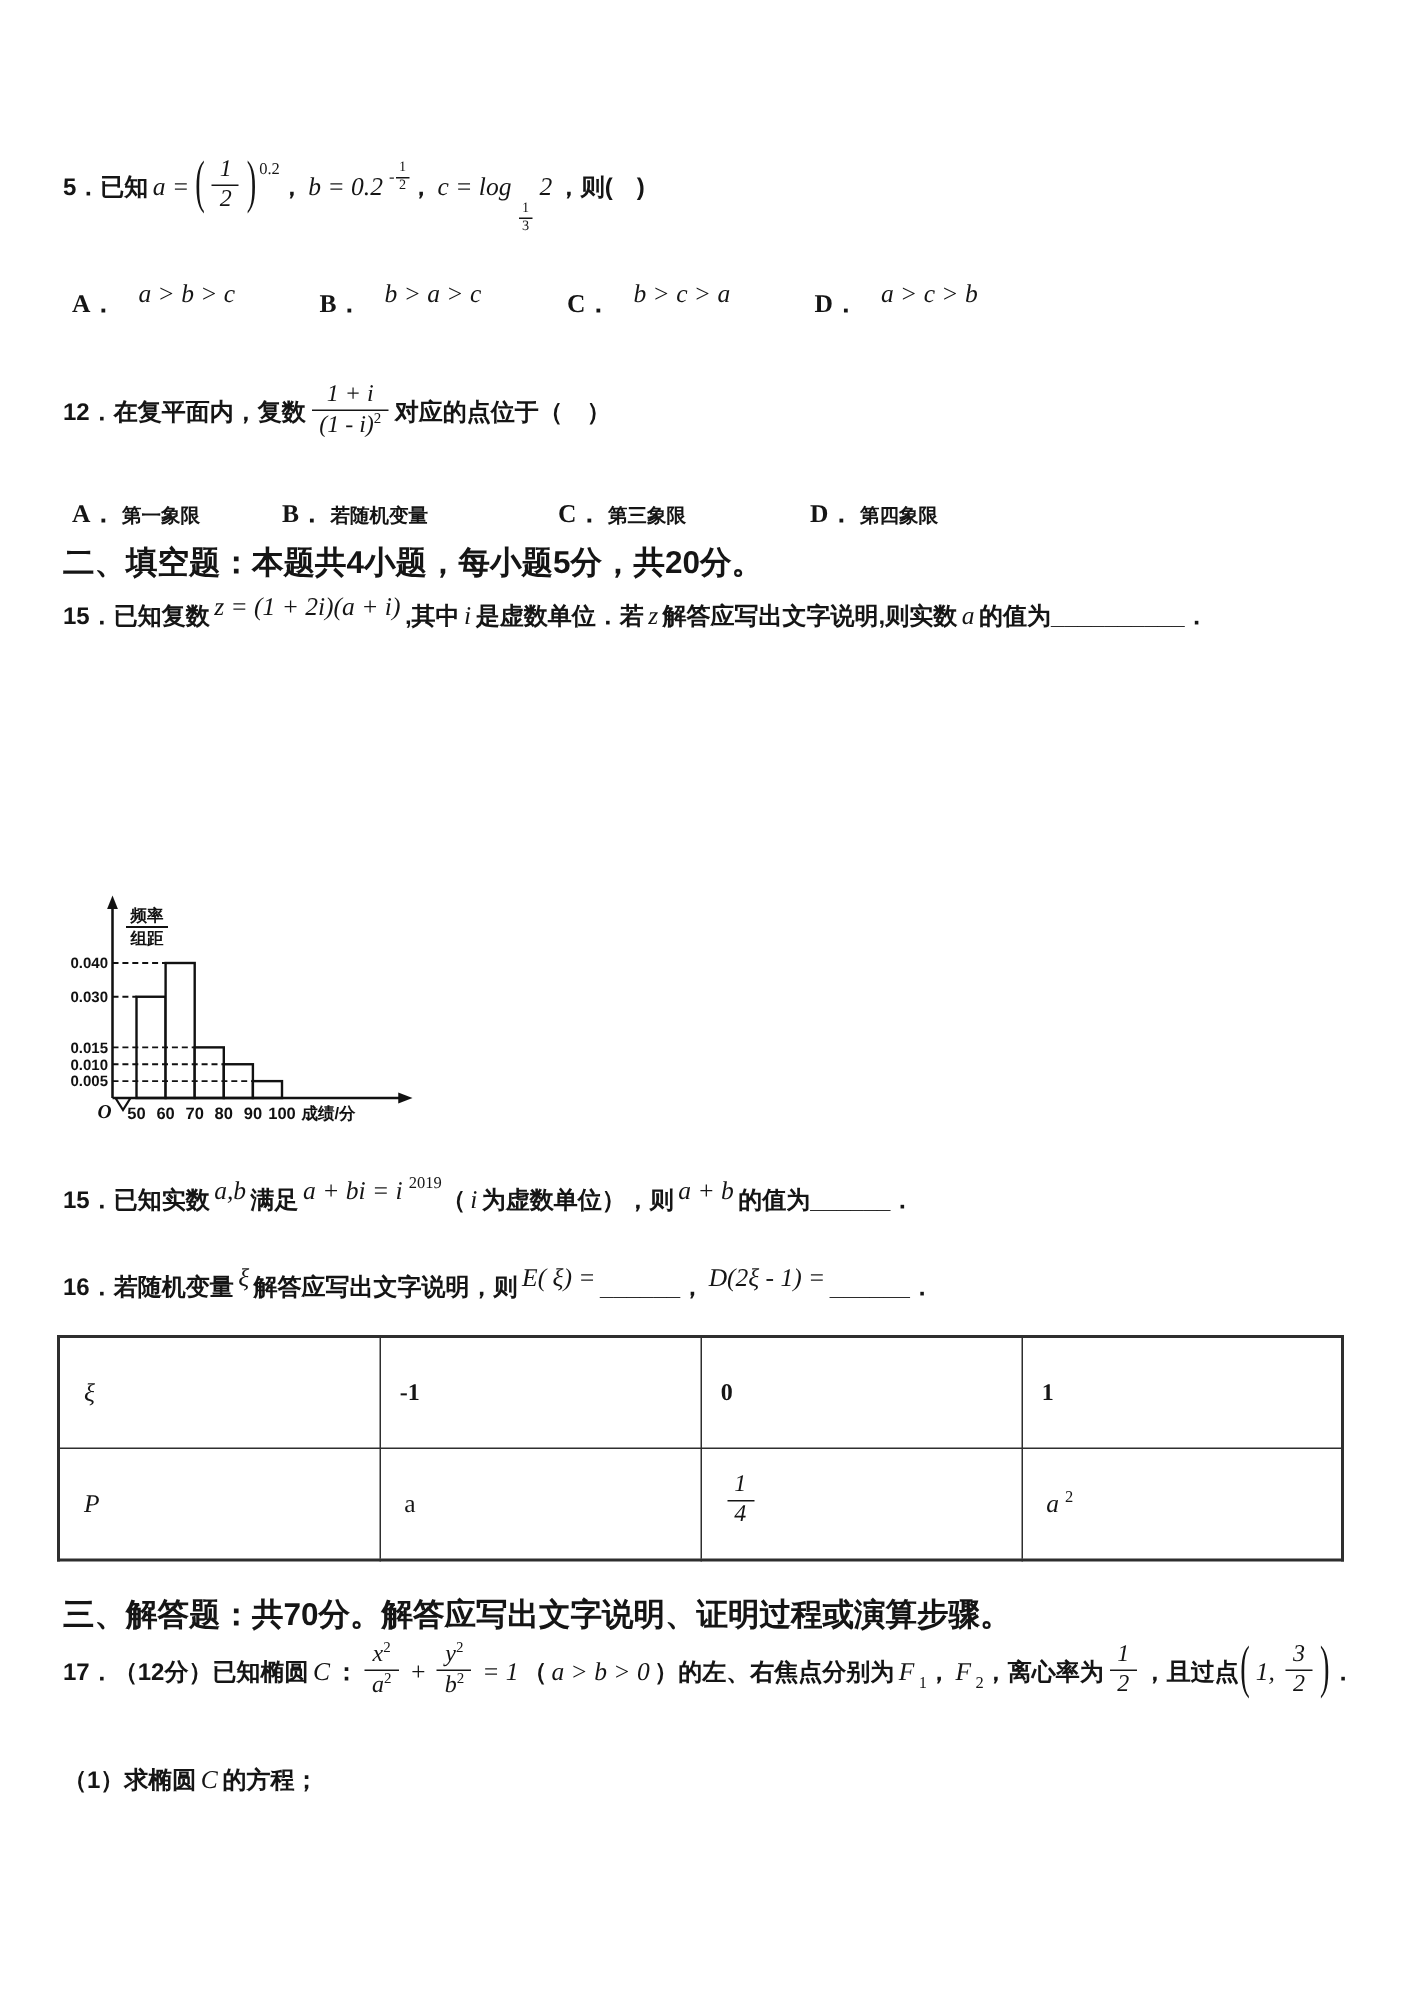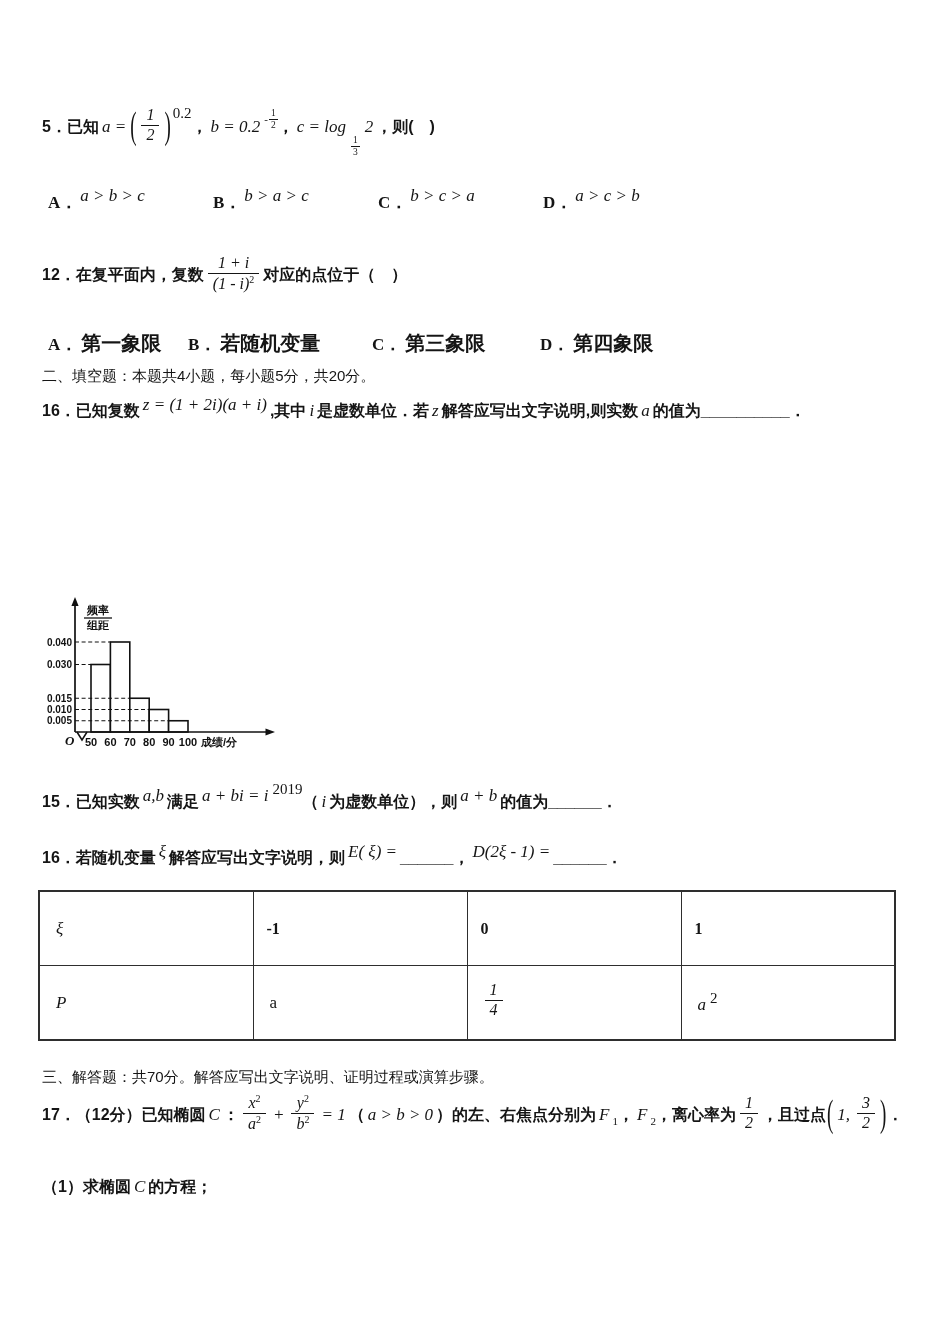--- a/index.html
+++ b/index.html
@@ -5,21 +5,21 @@
   html,body{margin:0;padding:0;}
   body{
     width:950px;height:1344px;position:relative;overflow:hidden;
     background:#ffffff;color:#151515;
     font-family:"Liberation Sans",sans-serif;
   }
   .block{position:absolute;left:42px;right:34px;line-height:30px;white-space:nowrap;}
   
   .seg-t{font-family:"Liberation Sans",sans-serif;font-weight:600;font-size:16px;}
   .seg-m{font-family:"Liberation Serif",serif;font-style:italic;font-size:17px;padding:0 3px;}
-  .msup{font-family:"Liberation Serif",serif;font-size:15px;vertical-align:7px;padding-left:1px;}
+  .msup{font-family:"Liberation Serif",serif;font-size:11px;vertical-align:7px;padding-left:1px;}
   .msub{font-family:"Liberation Serif",serif;font-size:11px;vertical-align:-5px;}
   .bigp{display:inline-block;font-family:"Liberation Serif",serif;font-size:19px;font-style:normal;
         transform:scaleY(2.05);vertical-align:middle;margin:0 1px;position:relative;top:-2px;}
   .frac{display:inline-block;vertical-align:middle;text-align:center;
         font-family:"Liberation Serif",serif;font-style:italic;margin:0 4px;position:relative;top:-2px;}
   .frac .num,.frac .den{display:block;font-size:16px;line-height:1.18;padding:0 5px;}
   .frac .den{border-top:1.5px solid #151515;}
   .frac sup{font-size:10px;font-style:normal;}
   .supfrac-wrap{display:inline-flex;align-items:center;vertical-align:9px;
         font-family:"Liberation Serif",serif;margin-left:1px;}
@@ -31,23 +31,23 @@
   .sfd{border-top:1px solid #151515;}
   .up6{position:relative;top:-6px;}
   .raised{position:relative;top:-14px;font-style:normal;}
   .hi{vertical-align:14px;}
   .upright{font-style:normal;}
   .cellnum{font-family:"Liberation Serif",serif;font-weight:700;font-size:16px;}
   
   .optrow{height:40px;}
   .opt{position:absolute;top:0;white-space:nowrap;}
   .opt-letter{font-family:"Liberation Serif",serif;font-weight:700;font-size:17px;}
-  .opt-frac{position:relative;top:-7px;margin-left:0;}
-  .opt-text{font-family:"Liberation Sans",sans-serif;font-weight:600;font-size:20px;margin-left:4px;}
-  .sec-title{font-weight:400;font-size:15px;}
+  .opt-frac{position:relative;top:-7px;margin-left:12px;}
+  .opt-text{font-family:"Liberation Sans",sans-serif;font-weight:600;font-size:13px;margin-left:4px;}
+  .sec-title{font-weight:700;font-size:21px;}
   .q14-line{line-height:22px;}
   
   table.dist{position:absolute;left:38px;top:890px;width:858px;border-collapse:collapse;table-layout:fixed;
         border:2.5px solid #2e2e2e;}
   table.dist td{border:1.7px solid #2e2e2e;height:71px;padding-left:13px;vertical-align:middle;}
   
   .chartbox{position:absolute;left:46px;top:596px;}
 </style>
 </head>
 <body>
@@ -85,21 +85,21 @@
     <span class="opt" style="left:146px"><span class="opt-letter">B．</span><span class="opt-text">若随机变量</span></span>
     <span class="opt" style="left:330px"><span class="opt-letter">C．</span><span class="opt-text">第三象限</span></span>
     <span class="opt" style="left:498px"><span class="opt-letter">D．</span><span class="opt-text">第四象限</span></span>
   </div>
 
   <div class="block" style="top:361px">
     <span class="seg-t sec-title">二、填空题：本题共4小题，每小题5分，共20分。</span>
   </div>
 
   <div class="block" style="top:396px">
-    <span><span class="seg-t">16．已知复数</span><span class="seg-m up6">z = (1 + 2i)(a + i)</span><span class="seg-t">,其中</span><span class="seg-m">i</span><span class="seg-t">是虚数单位．若</span><span class="seg-m">z</span><span class="seg-t">解答应写出文字说明,则实数</span><span class="seg-m">a</span><span class="seg-t">的值为</span><span class="seg-t">__________．</span></span>
+    <span><span class="seg-t">15．已知复数</span><span class="seg-m up6">z = (1 + 2i)(a + i)</span><span class="seg-t">,其中</span><span class="seg-m">i</span><span class="seg-t">是虚数单位．若</span><span class="seg-m">z</span><span class="seg-t">解答应写出文字说明,则实数</span><span class="seg-m">a</span><span class="seg-t">的值为</span><span class="seg-t">__________．</span></span>
   </div>
 
   <div class="block" style="top:450px">
   </div>
 
   <div class="chartbox">
     <svg id="histsvg" width="260" height="160" viewBox="0 0 260 160">
         <rect x="45" y="68.5" width="19.4" height="67.5" fill="#ffffff" stroke="#111" stroke-width="1.6"></rect>
         <rect x="64.4" y="46" width="19.4" height="90" fill="#ffffff" stroke="#111" stroke-width="1.6"></rect>
         <rect x="83.8" y="102.25" width="19.4" height="33.75" fill="#ffffff" stroke="#111" stroke-width="1.6"></rect>

